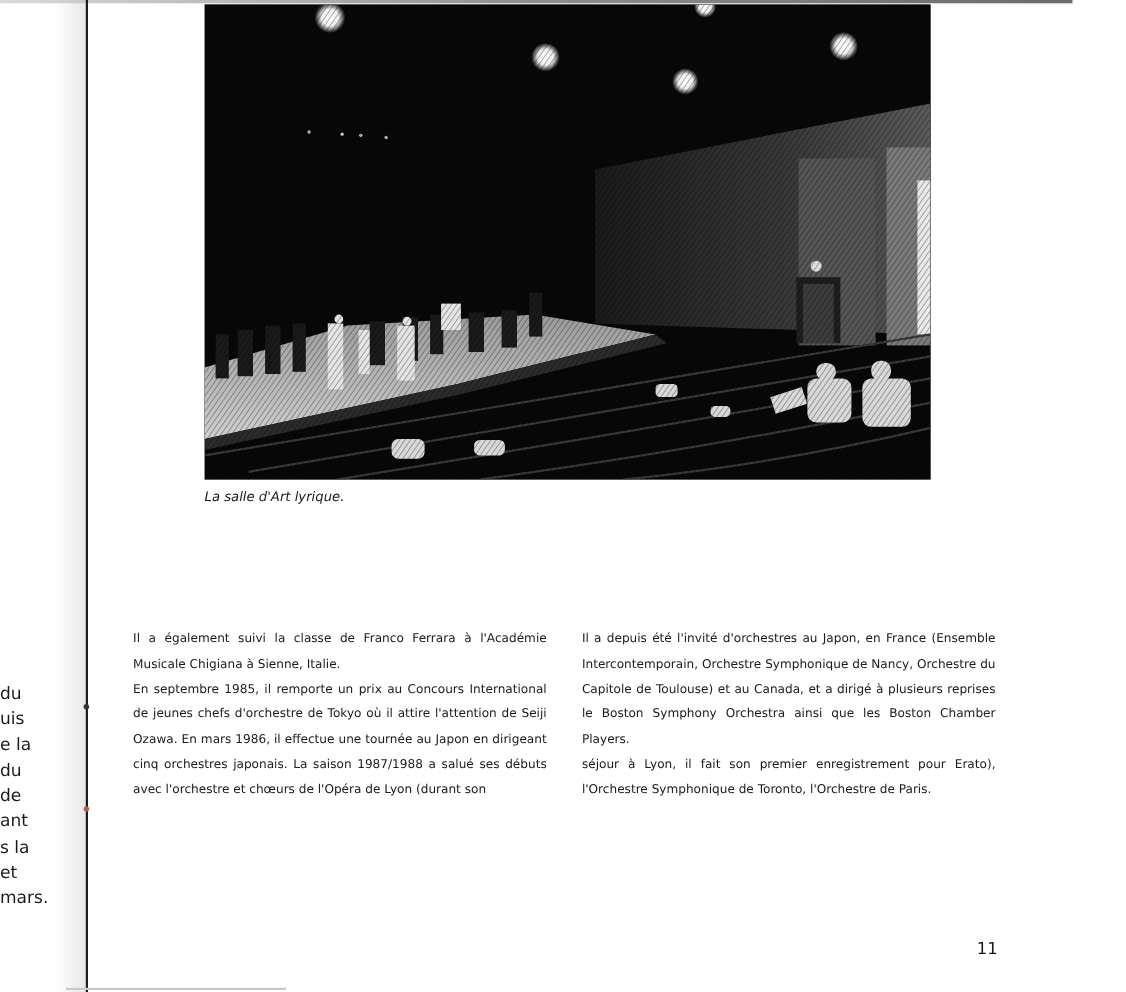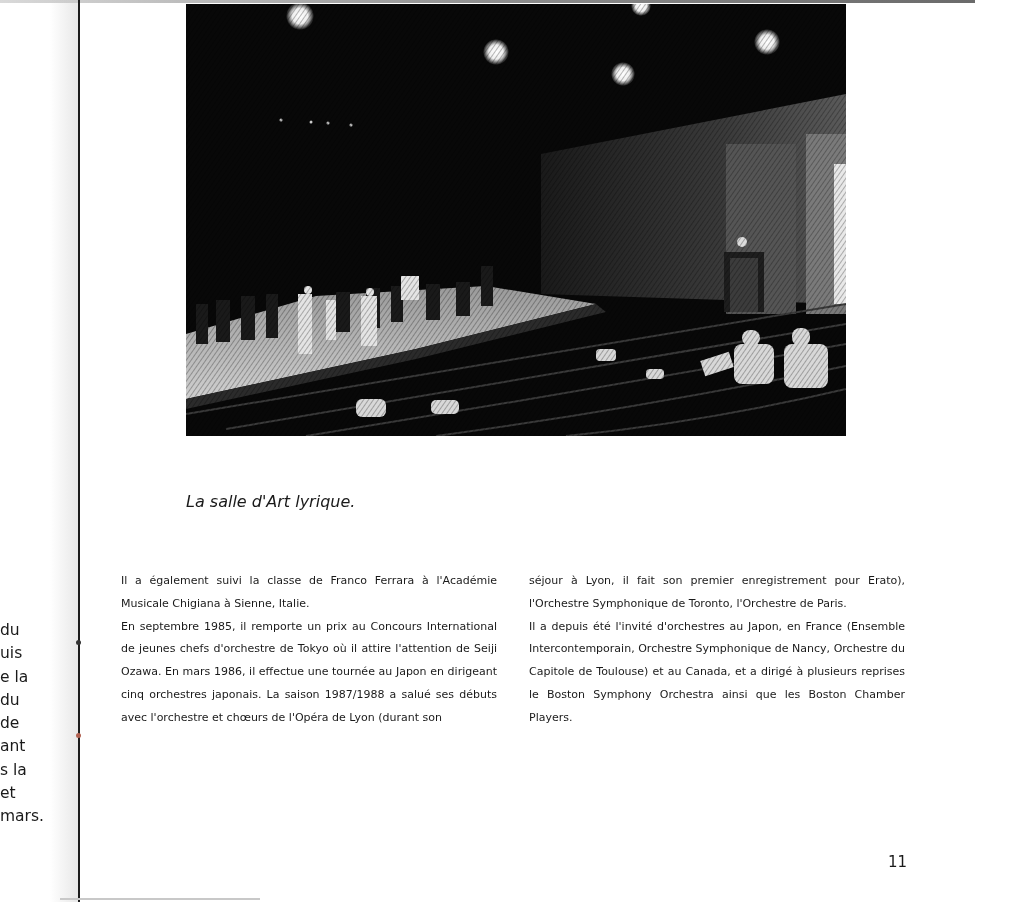--- a/index.html
+++ b/index.html
@@ -37,21 +37,21 @@
 
     
     .photo {
       position: absolute; left: 186px; top: 4px; width: 660px; height: 432px;
       background: #0b0b0b; overflow: hidden;
     }
     .photo svg { display: block; }
 
     .caption {
       position: absolute; left: 186px; top: 444px;
-      font-size: 16px; font-style: italic; margin-top: 48px;
+      font-size: 12px; font-style: italic;
     }
 
     .column {
       position: absolute; top: 570px; width: 376px;
       font-size: 11px; line-height: 22.8px;
     }
     .col-left { left: 121px; }
     .col-right { left: 529px; }
     .column p { margin: 0; text-align: justify; }
 
@@ -172,17 +172,17 @@
 </div>
 
 <div class="caption">La salle d'Art lyrique.</div>
 
 <div class="column col-left">
   <p>Il a également suivi la classe de Franco Ferrara à l'Académie Musicale Chigiana à Sienne, Italie.</p>
   <p>En septembre 1985, il remporte un prix au Concours International de jeunes chefs d'orchestre de Tokyo où il attire l'attention de Seiji Ozawa. En mars 1986, il effectue une tournée au Japon en dirigeant cinq orchestres japonais. La saison 1987/1988 a salué ses débuts avec l'orchestre et chœurs de l'Opéra de Lyon (durant son</p>
 </div>
 
 <div class="column col-right">
+  <p>Il a depuis été l'invité d'orchestres au Japon, en France (Ensemble Intercontemporain, Orchestre Symphonique de Nancy, Orchestre du Capitole de Toulouse) et au Canada, et a dirigé à plusieurs reprises le Boston Symphony Orchestra ainsi que les Boston Chamber Players.</p>
   <p>séjour à Lyon, il fait son premier enregistrement pour Erato), l'Orchestre Symphonique de Toronto, l'Orchestre de Paris.</p>
-  <p>Il a depuis été l'invité d'orchestres au Japon, en France (Ensemble Intercontemporain, Orchestre Symphonique de Nancy, Orchestre du Capitole de Toulouse) et au Canada, et a dirigé à plusieurs reprises le Boston Symphony Orchestra ainsi que les Boston Chamber Players.</p>
 </div>
 
 <div class="page-number">11</div>
 
 </body></html>

